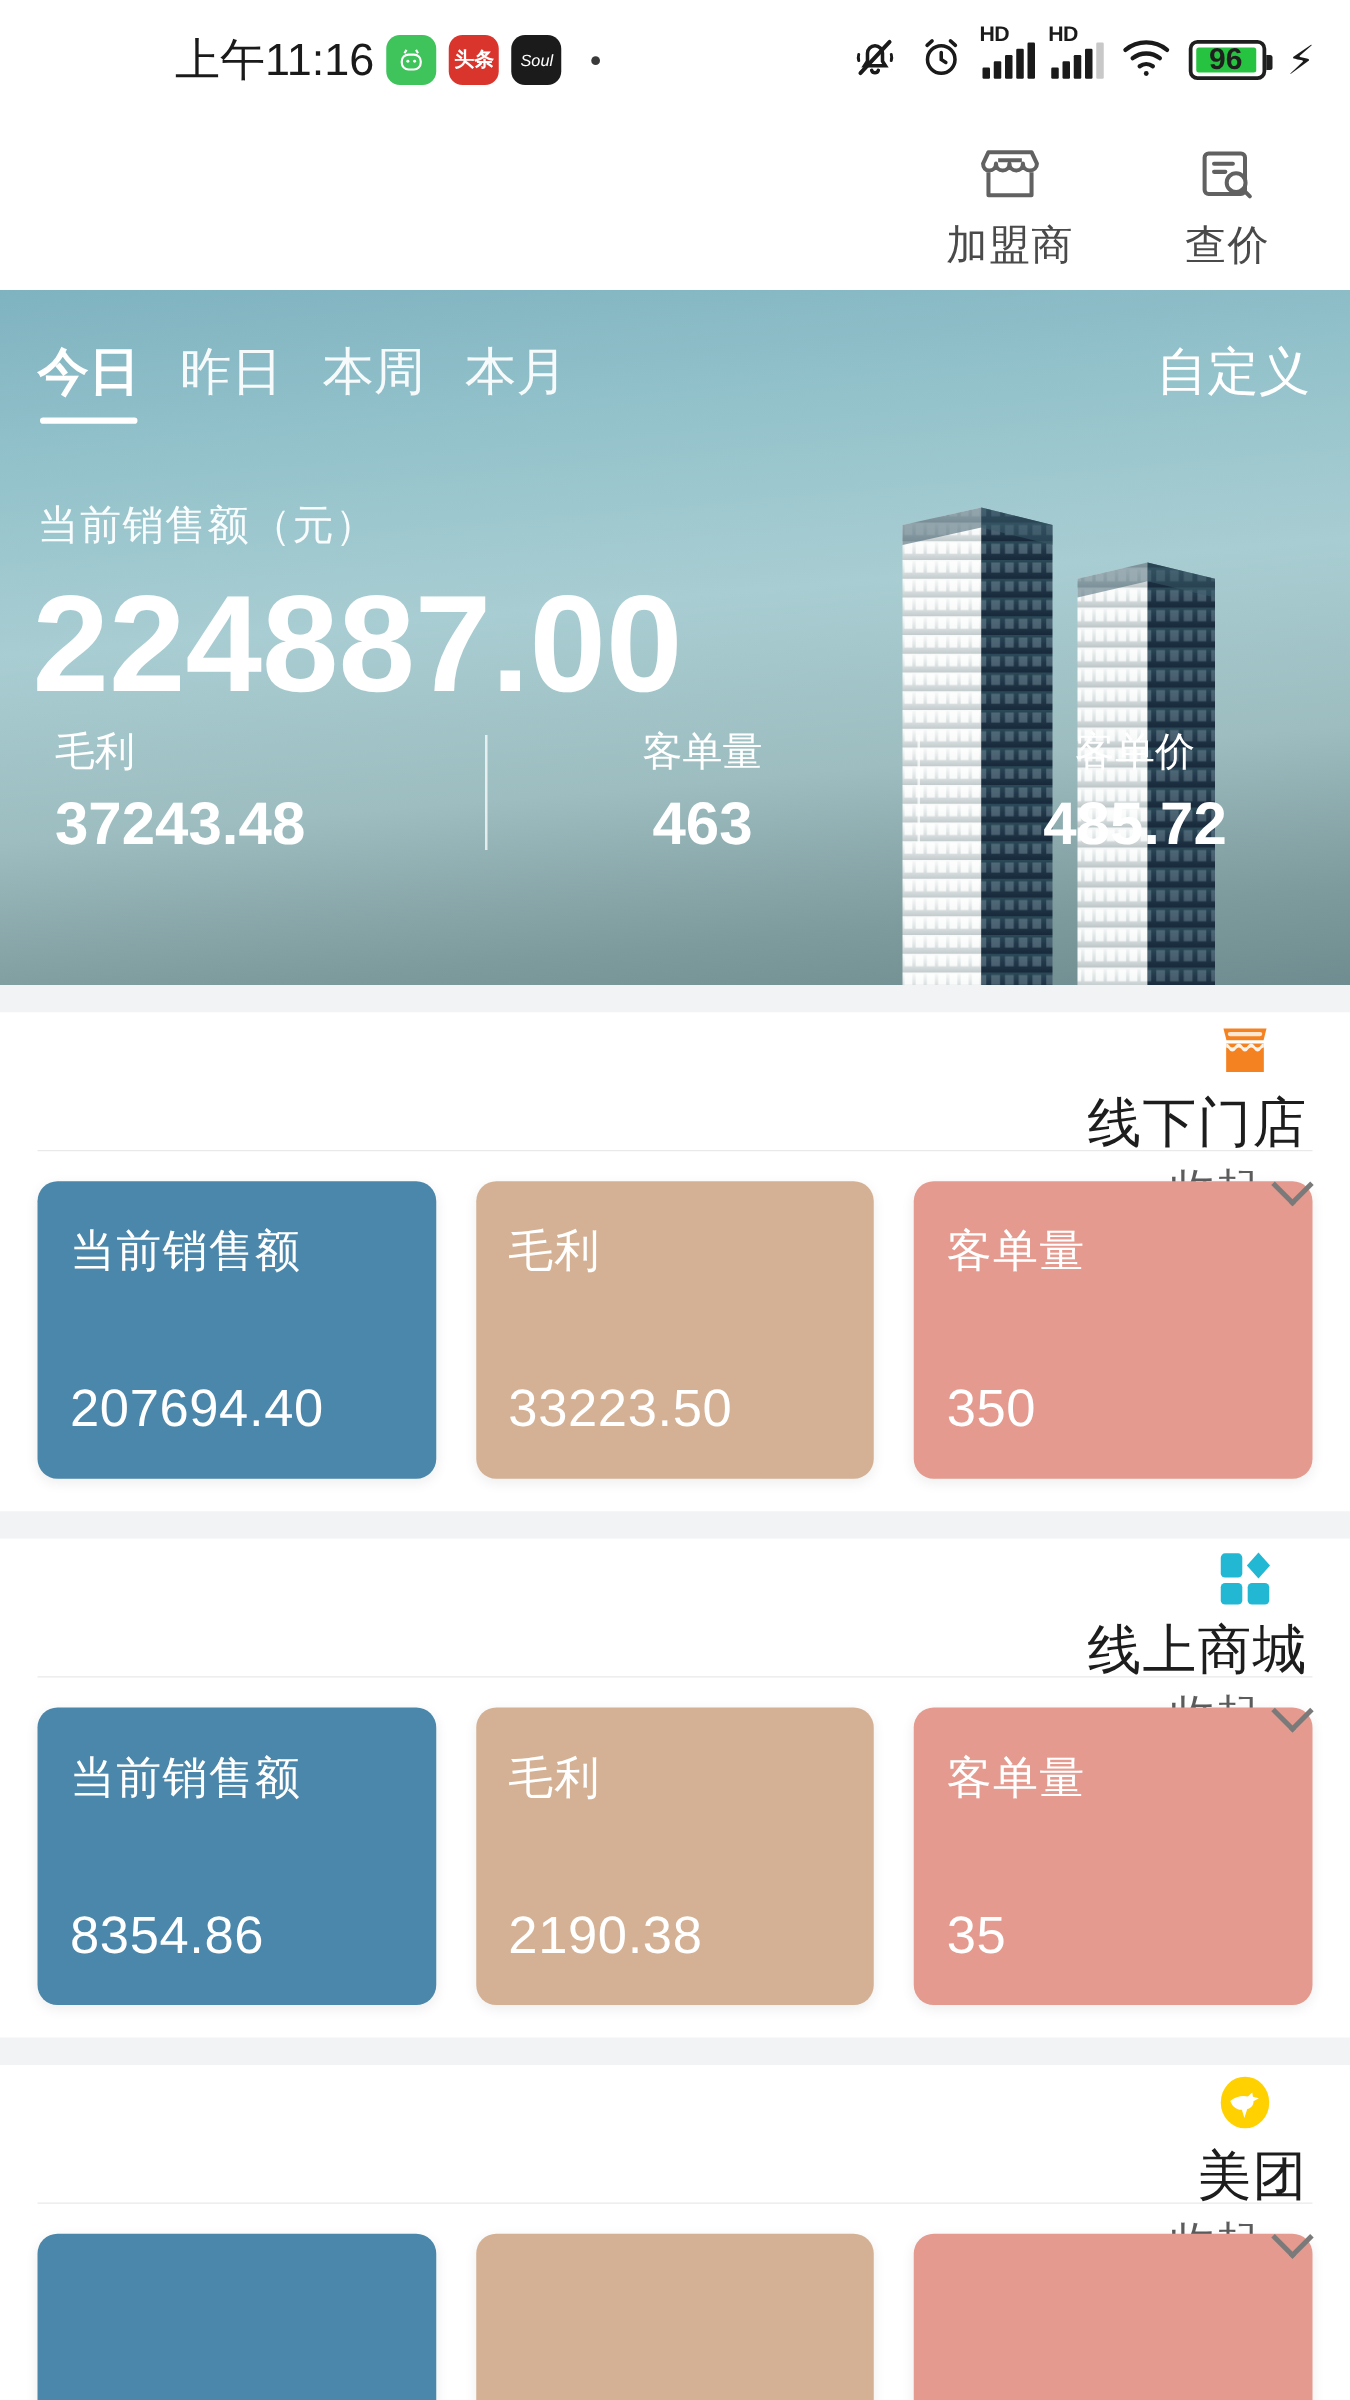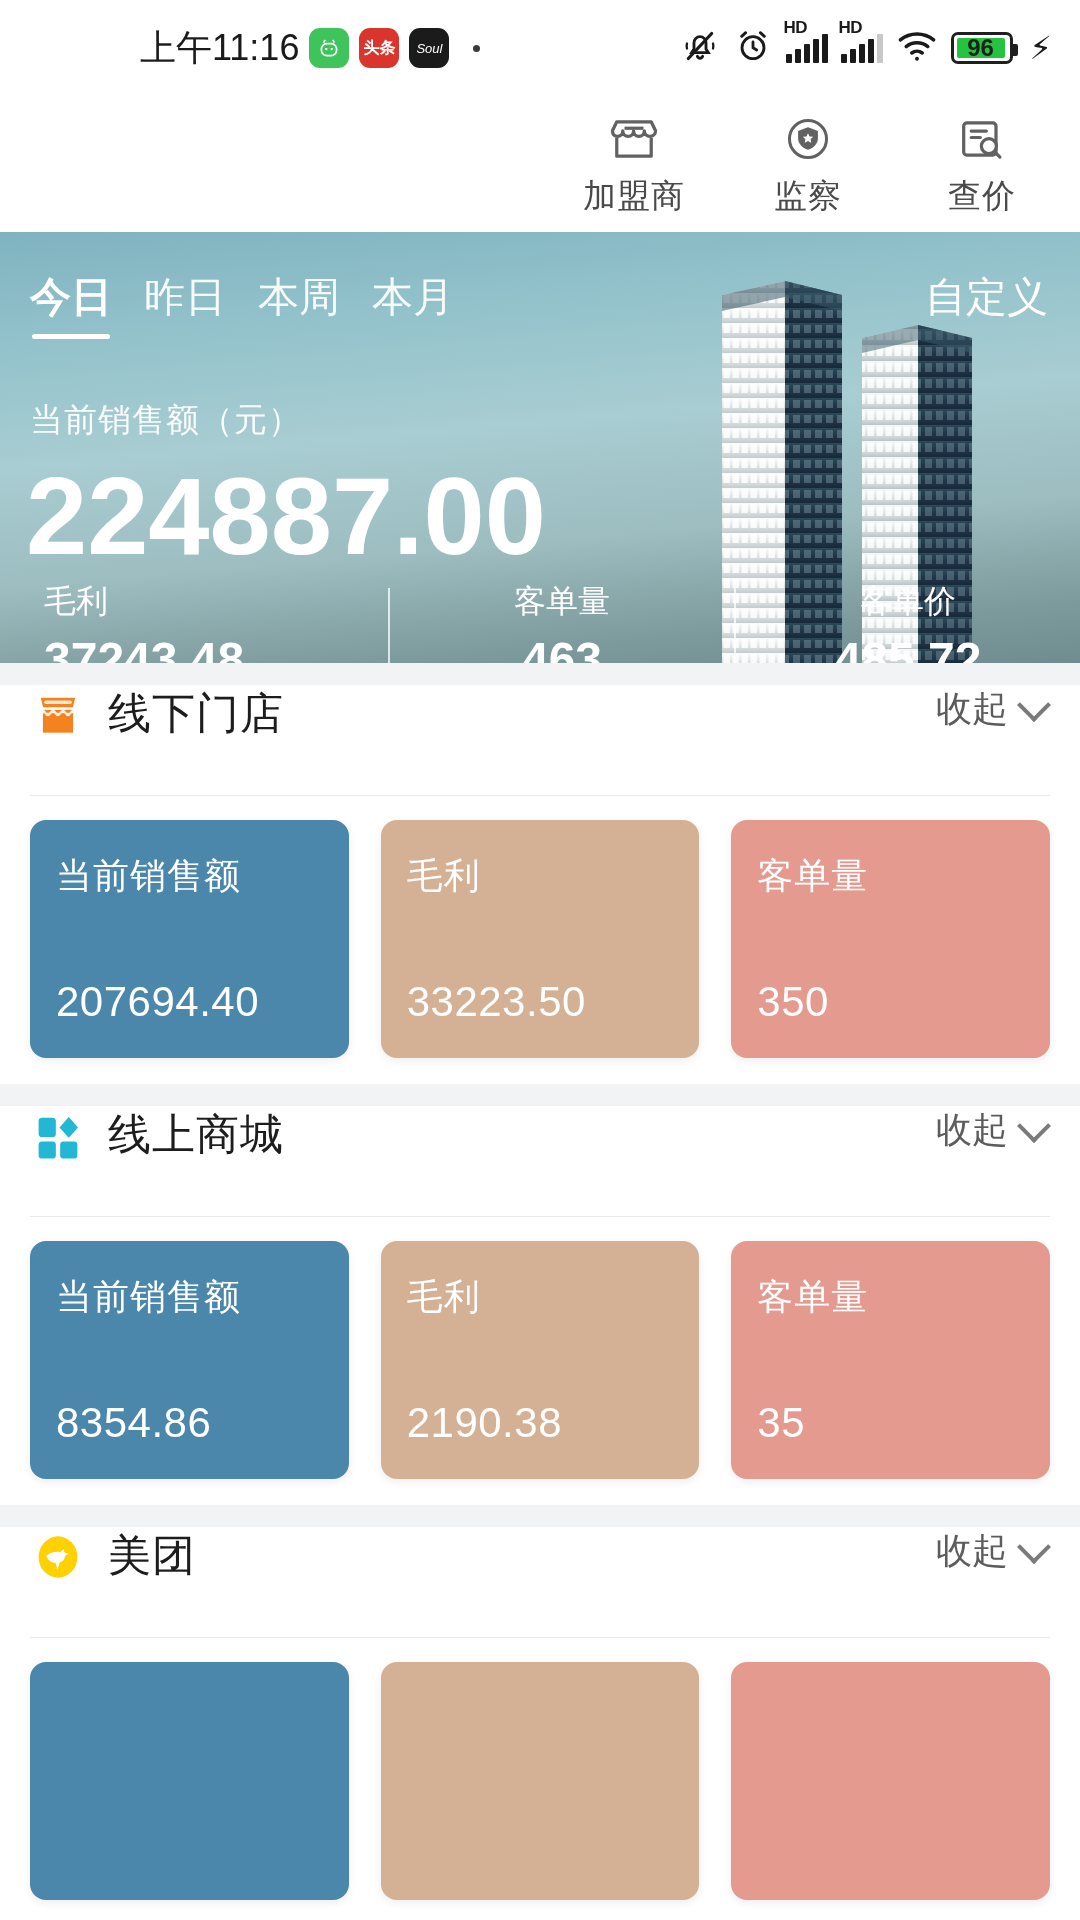--- a/index.html
+++ b/index.html
@@ -46,21 +46,21 @@
     height:136px; width:100%;
     display:flex; align-items:center; justify-content:flex-end;
     background:#ffffff; padding:0 38px 0 0; gap:54px;
   }
   .topaction{ display:flex; flex-direction:column; align-items:center; gap:6px; width:120px; }
   .topaction .ta-ic{ height:58px; display:flex;align-items:center;justify-content:center;}
   .topaction .ta-lb{ font-size:33px; color:#4a4a4a; letter-spacing:1px; }
 
   
   .hero{
-    position:relative; width:100%; height:431px;
+    position:relative; width:100%; height:556px;
     overflow:hidden;
     background:linear-gradient(175deg,#7fb3c0 0%, #93c2cb 22%, #a8cdd2 45%, #9dbdc0 68%, #7d9a9c 88%, #6f8d90 100%);
   }
   .hero-bldgs{ position:absolute; right:0; bottom:0; width:420px; height:430px; }
   .hero-tabs{ position:absolute; top:38px; left:30px; display:flex; align-items:flex-end; gap:32px; z-index:3;}
   .tab{ font-size:41px; color:#ffffff; padding-bottom:14px; position:relative; opacity:.93; }
   .tab.active{ font-weight:bold; opacity:1; }
   .tab.active:after{
     content:""; position:absolute; left:2px; right:2px; bottom:0; height:5px;
     background:#ffffff; border-radius:3px;
@@ -72,21 +72,21 @@
   .hstat{ flex:1; display:flex; flex-direction:column; align-items:center; position:relative; }
   .hstat:first-child{ align-items:flex-start; padding-left:44px; }
   .hstat-lb{ font-size:32px; color:#fff; margin-bottom:8px; }
   .hstat-vl{ font-size:48px; font-weight:bold; color:#fff; }
   .hsep{ width:2px; height:92px; background:rgba(255,255,255,.75); align-self:center; }
 
   
   .gap{ height:22px; background:#f2f3f5; width:100%; }
   .section{ background:#ffffff; width:100%; padding:0 0 26px 0; }
   .sec-head{
-    height:110px; display:flex; align-items:flex-start; padding:0 34px 0 30px;
+    height:110px; display:flex; align-items:flex-end; padding:0 34px 0 30px;flex-direction:column;
   }
   .sec-ic{ width:56px; height:60px; margin-right:22px; display:flex;align-items:center;justify-content:center; flex:0 0 auto;}
   .sec-title{ font-size:43px; color:#1d1d1d; letter-spacing:1px; flex:1 1 auto;}
   .sec-toggle{ display:flex; align-items:center; gap:14px; }
   .sec-toggle-lb{ font-size:36px; color:#5c5c5c; }
   .chev{ width:24px;height:24px;border-right:4px solid #7a7a7a;border-bottom:4px solid #7a7a7a;transform:rotate(45deg);margin-top:-10px;}
   .sec-divider{ height:1px; background:#e9e9e9; margin:0 30px; }
   .cards{ display:flex; gap:32px; padding:24px 30px 0 30px; }
   .card{ flex:1; height:238px; border-radius:16px; padding:32px 26px; color:#fff; display:flex; flex-direction:column; justify-content:space-between; box-shadow:0 3px 10px rgba(0,0,0,.07); }
   .card-lb{ font-size:36px; letter-spacing:1px; }
@@ -171,30 +171,20 @@
     <span class="ta-ic">
       <svg width="56" height="52" viewBox="0 0 26 24" fill="none" stroke="#616161" stroke-width="1.5" stroke-linejoin="round">
         <path d="M3 8.2 5 4h16l2 4.2c0 1.6-1.2 2.6-2.6 2.6S17.8 9.8 17.8 8.2c0 1.6-1.1 2.6-2.5 2.6S12.8 9.8 12.8 8.2c0 1.6-1.1 2.6-2.5 2.6S7.8 9.8 7.8 8.2c0 1.6-1.1 2.6-2.5 2.6S3 9.8 3 8.2z"></path>
         <path d="M5 11.4V20h16v-8.6"></path>
         <line x1="8.6" y1="7" x2="17.4" y2="7"></line>
       </svg>
     </span>
     <span class="ta-lb">加盟商</span>
   </div>
 
-  <div class="topaction">
-    <span class="ta-ic">
-      <svg width="56" height="52" viewBox="0 0 26 24" fill="none" stroke="#616161" stroke-width="1.4">
-        <circle cx="13" cy="12" r="8.6"></circle>
-        <path d="M13 6.6 17.6 8.3v3.2c0 2.6-1.9 4.6-4.6 5.5-2.7-.9-4.6-2.9-4.6-5.5V8.3z" fill="#616161" stroke="none"></path>
-        <path d="M13 9.3l.75 1.5 1.65.2-1.2 1.15.3 1.6-1.5-.8-1.5.8.3-1.6L10.6 11l1.65-.2z" fill="#fff" stroke="none"></path>
-      </svg>
-    </span>
-    <span class="ta-lb">监察</span>
-  </div>
 
   <div class="topaction">
     <span class="ta-ic">
       <svg width="56" height="52" viewBox="0 0 26 24" fill="none" stroke="#616161" stroke-width="1.5" stroke-linecap="round">
         <path d="M6 4.5h12a1.5 1.5 0 0 1 1.5 1.5v12a1.5 1.5 0 0 1-1.5 1.5H6a1.5 1.5 0 0 1-1.5-1.5V6A1.5 1.5 0 0 1 6 4.5z"></path>
         <line x1="8" y1="8.3" x2="15" y2="8.3"></line>
         <line x1="8" y1="11.3" x2="12.2" y2="11.3"></line>
         <circle cx="16.2" cy="15.3" r="3.5" fill="#fff"></circle>
         <line x1="18.9" y1="18" x2="21.3" y2="20.4"></line>
       </svg>

